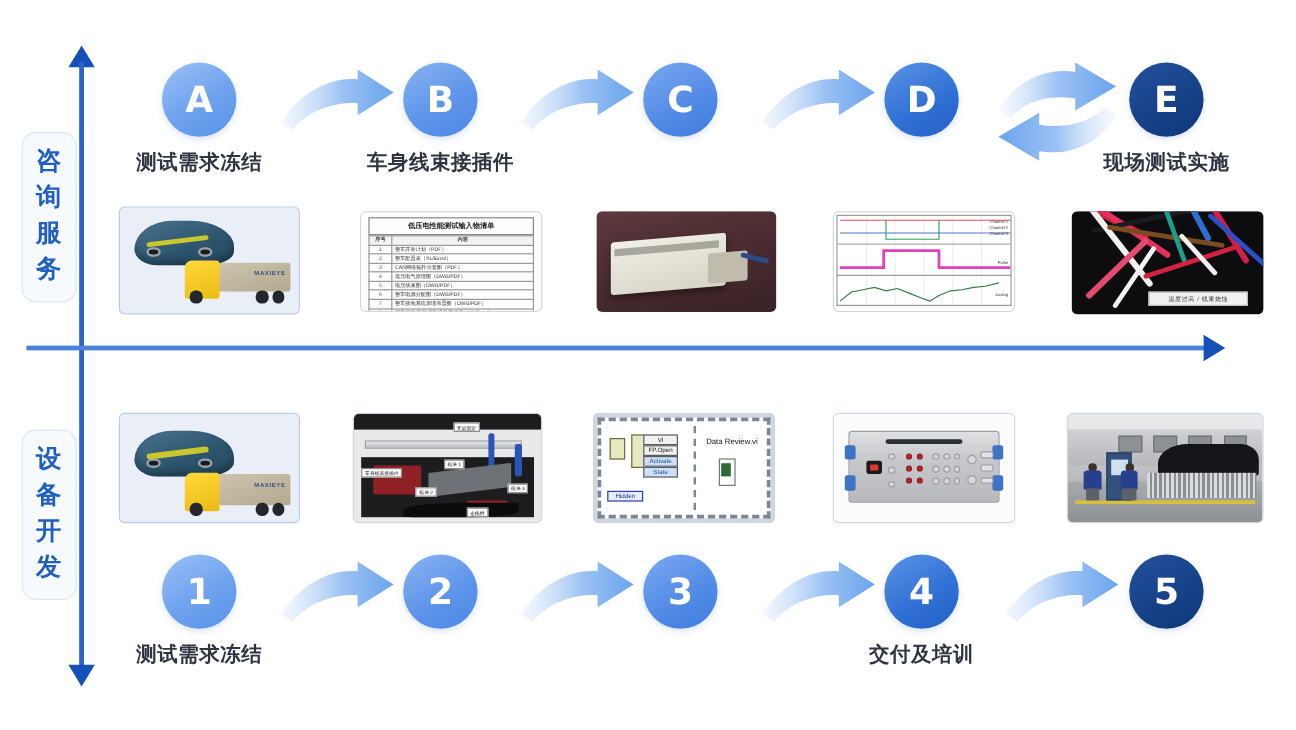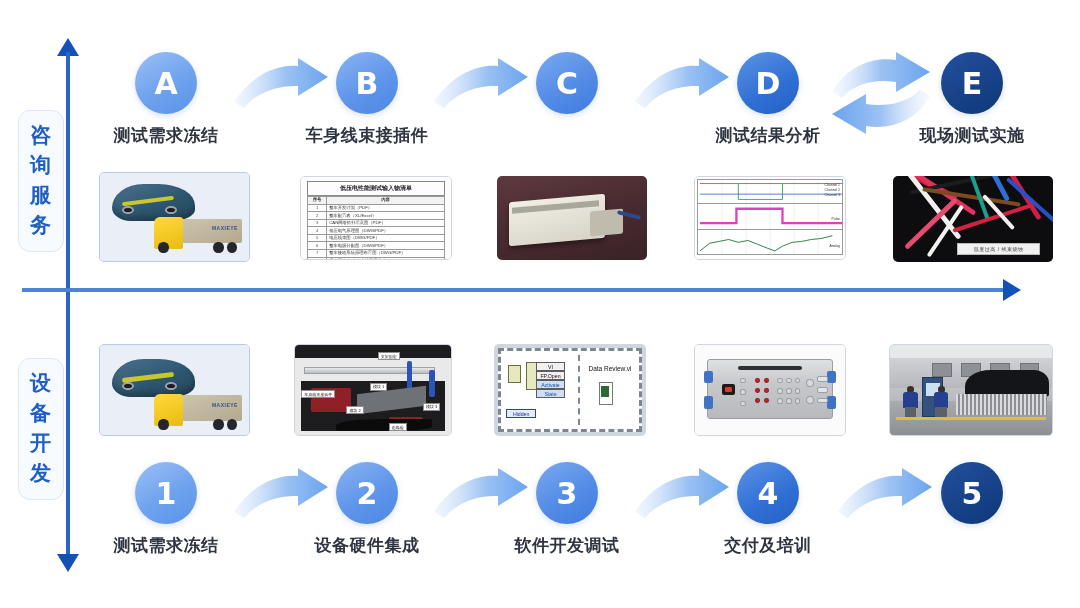--- a/index.html
+++ b/index.html
@@ -222,21 +222,20 @@
   </div>
   <div class="step" style="left:297px; top:52px;">
     <div class="circle c-l2">B</div>
     <div class="step-label">车身线束接插件</div>
   </div>
   <div class="step" style="left:497px; top:52px;">
     <div class="circle c-l3">C</div>
   </div>
   <div class="step" style="left:698px; top:52px;">
     <div class="circle c-l4">D</div>
-    <div class="step-label">测试结果分析</div>
   </div>
   <div class="step" style="left:902px; top:52px;">
     <div class="circle c-l5">E</div>
     <div class="step-label">现场测试实施</div>
   </div>
 
   <svg class="arrow-svg" style="left:232px; top:58px;" width="98" height="58" viewBox="0 0 98 58">
     <defs>
       <linearGradient id="ag1" x1="0" y1="0" x2="1" y2="0">
         <stop offset="0%" stop-color="#cfe0fa" stop-opacity="0.25"></stop>
@@ -534,25 +533,23 @@
       </div>
     </div>
   </div>
 
   <div class="step" style="left:96px; top:462px;">
     <div class="circle c-l1">1</div>
     <div class="step-label">测试需求冻结</div>
   </div>
   <div class="step" style="left:297px; top:462px;">
     <div class="circle c-l2">2</div>
-    <div class="step-label">设备硬件集成</div>
   </div>
   <div class="step" style="left:497px; top:462px;">
     <div class="circle c-l3">3</div>
-    <div class="step-label">软件开发调试</div>
   </div>
   <div class="step" style="left:698px; top:462px;">
     <div class="circle c-l4">4</div>
     <div class="step-label">交付及培训</div>
   </div>
   <div class="step" style="left:902px; top:462px;">
     <div class="circle c-l5">5</div>
   </div>
 
   <svg class="arrow-svg" style="left:232px; top:468px;" width="98" height="58" viewBox="0 0 98 58">

